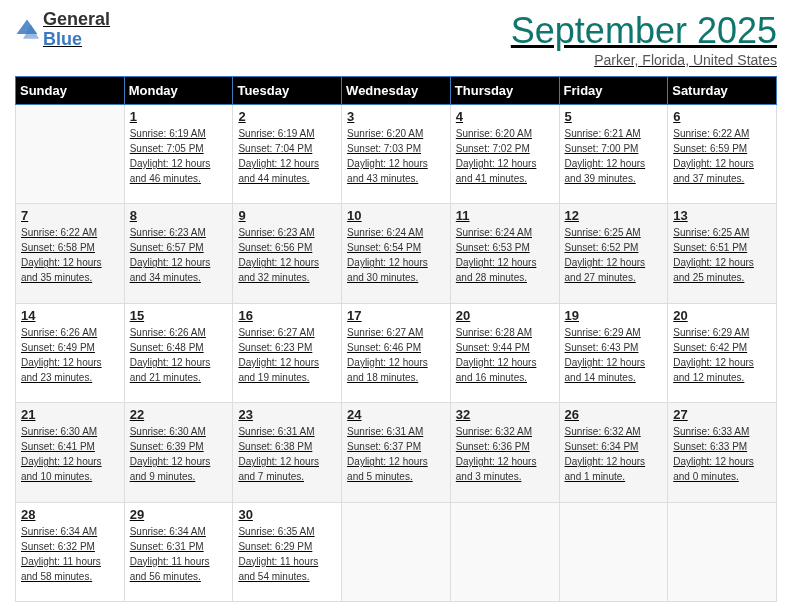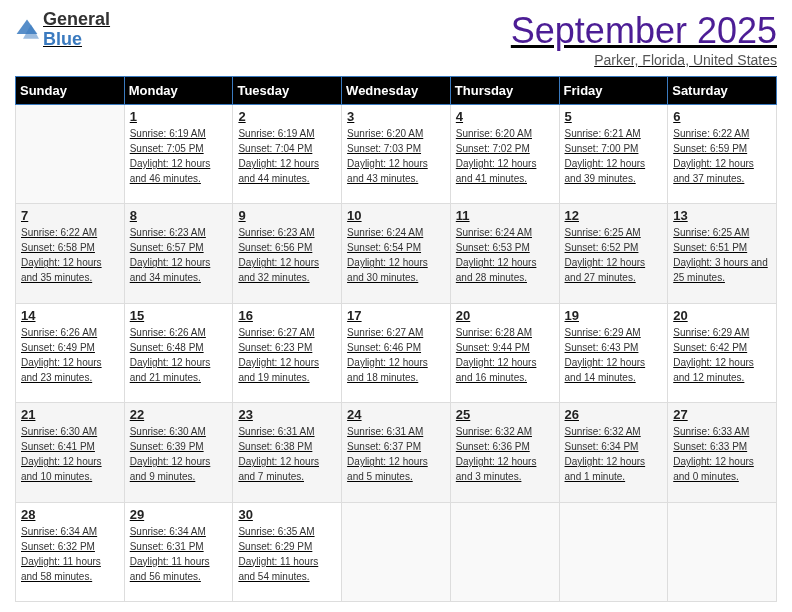--- a/index.html
+++ b/index.html
@@ -47,21 +47,21 @@
     .logo-icon {
       width: 24px;
       height: 24px;
     }
     .title-block {
       text-align: right;
     }
     .month-title {
       font-size: 36px;
       font-weight: normal;
-      color: #4c1d95;
+      color: #0f766e;
     }
     .subtitle {
       font-size: 14px;
       color: #555;
     }
     .calendar {
       flex: 1;
       border: 1px solid #ccc;
       border-collapse: collapse;
       width: 100%;
@@ -233,21 +233,21 @@
               <div>Sunrise: 6:25 AM</div>
               <div>Sunset: 6:52 PM</div>
               <div>Daylight: 12 hours and 27 minutes.</div>
             </div>
           </td>
           <td>
             <div class="day-number">13</div>
             <div class="day-info">
               <div>Sunrise: 6:25 AM</div>
               <div>Sunset: 6:51 PM</div>
-              <div>Daylight: 3 hours and 25 minutes.</div>
+              <div>Daylight: 12 hours and 25 minutes.</div>
             </div>
           </td>
         </tr>
         <tr>
           <td>
             <div class="day-number">14</div>
             <div class="day-info">
               <div>Sunrise: 6:26 AM</div>
               <div>Sunset: 6:49 PM</div>
               <div>Daylight: 12 hours and 23 minutes.</div>
@@ -329,21 +329,21 @@
           </td>
           <td>
             <div class="day-number">24</div>
             <div class="day-info">
               <div>Sunrise: 6:31 AM</div>
               <div>Sunset: 6:37 PM</div>
               <div>Daylight: 12 hours and 5 minutes.</div>
             </div>
           </td>
           <td>
-            <div class="day-number">25</div>
+            <div class="day-number">32</div>
             <div class="day-info">
               <div>Sunrise: 6:32 AM</div>
               <div>Sunset: 6:36 PM</div>
               <div>Daylight: 12 hours and 3 minutes.</div>
             </div>
           </td>
           <td>
             <div class="day-number">26</div>
             <div class="day-info">
               <div>Sunrise: 6:32 AM</div>

